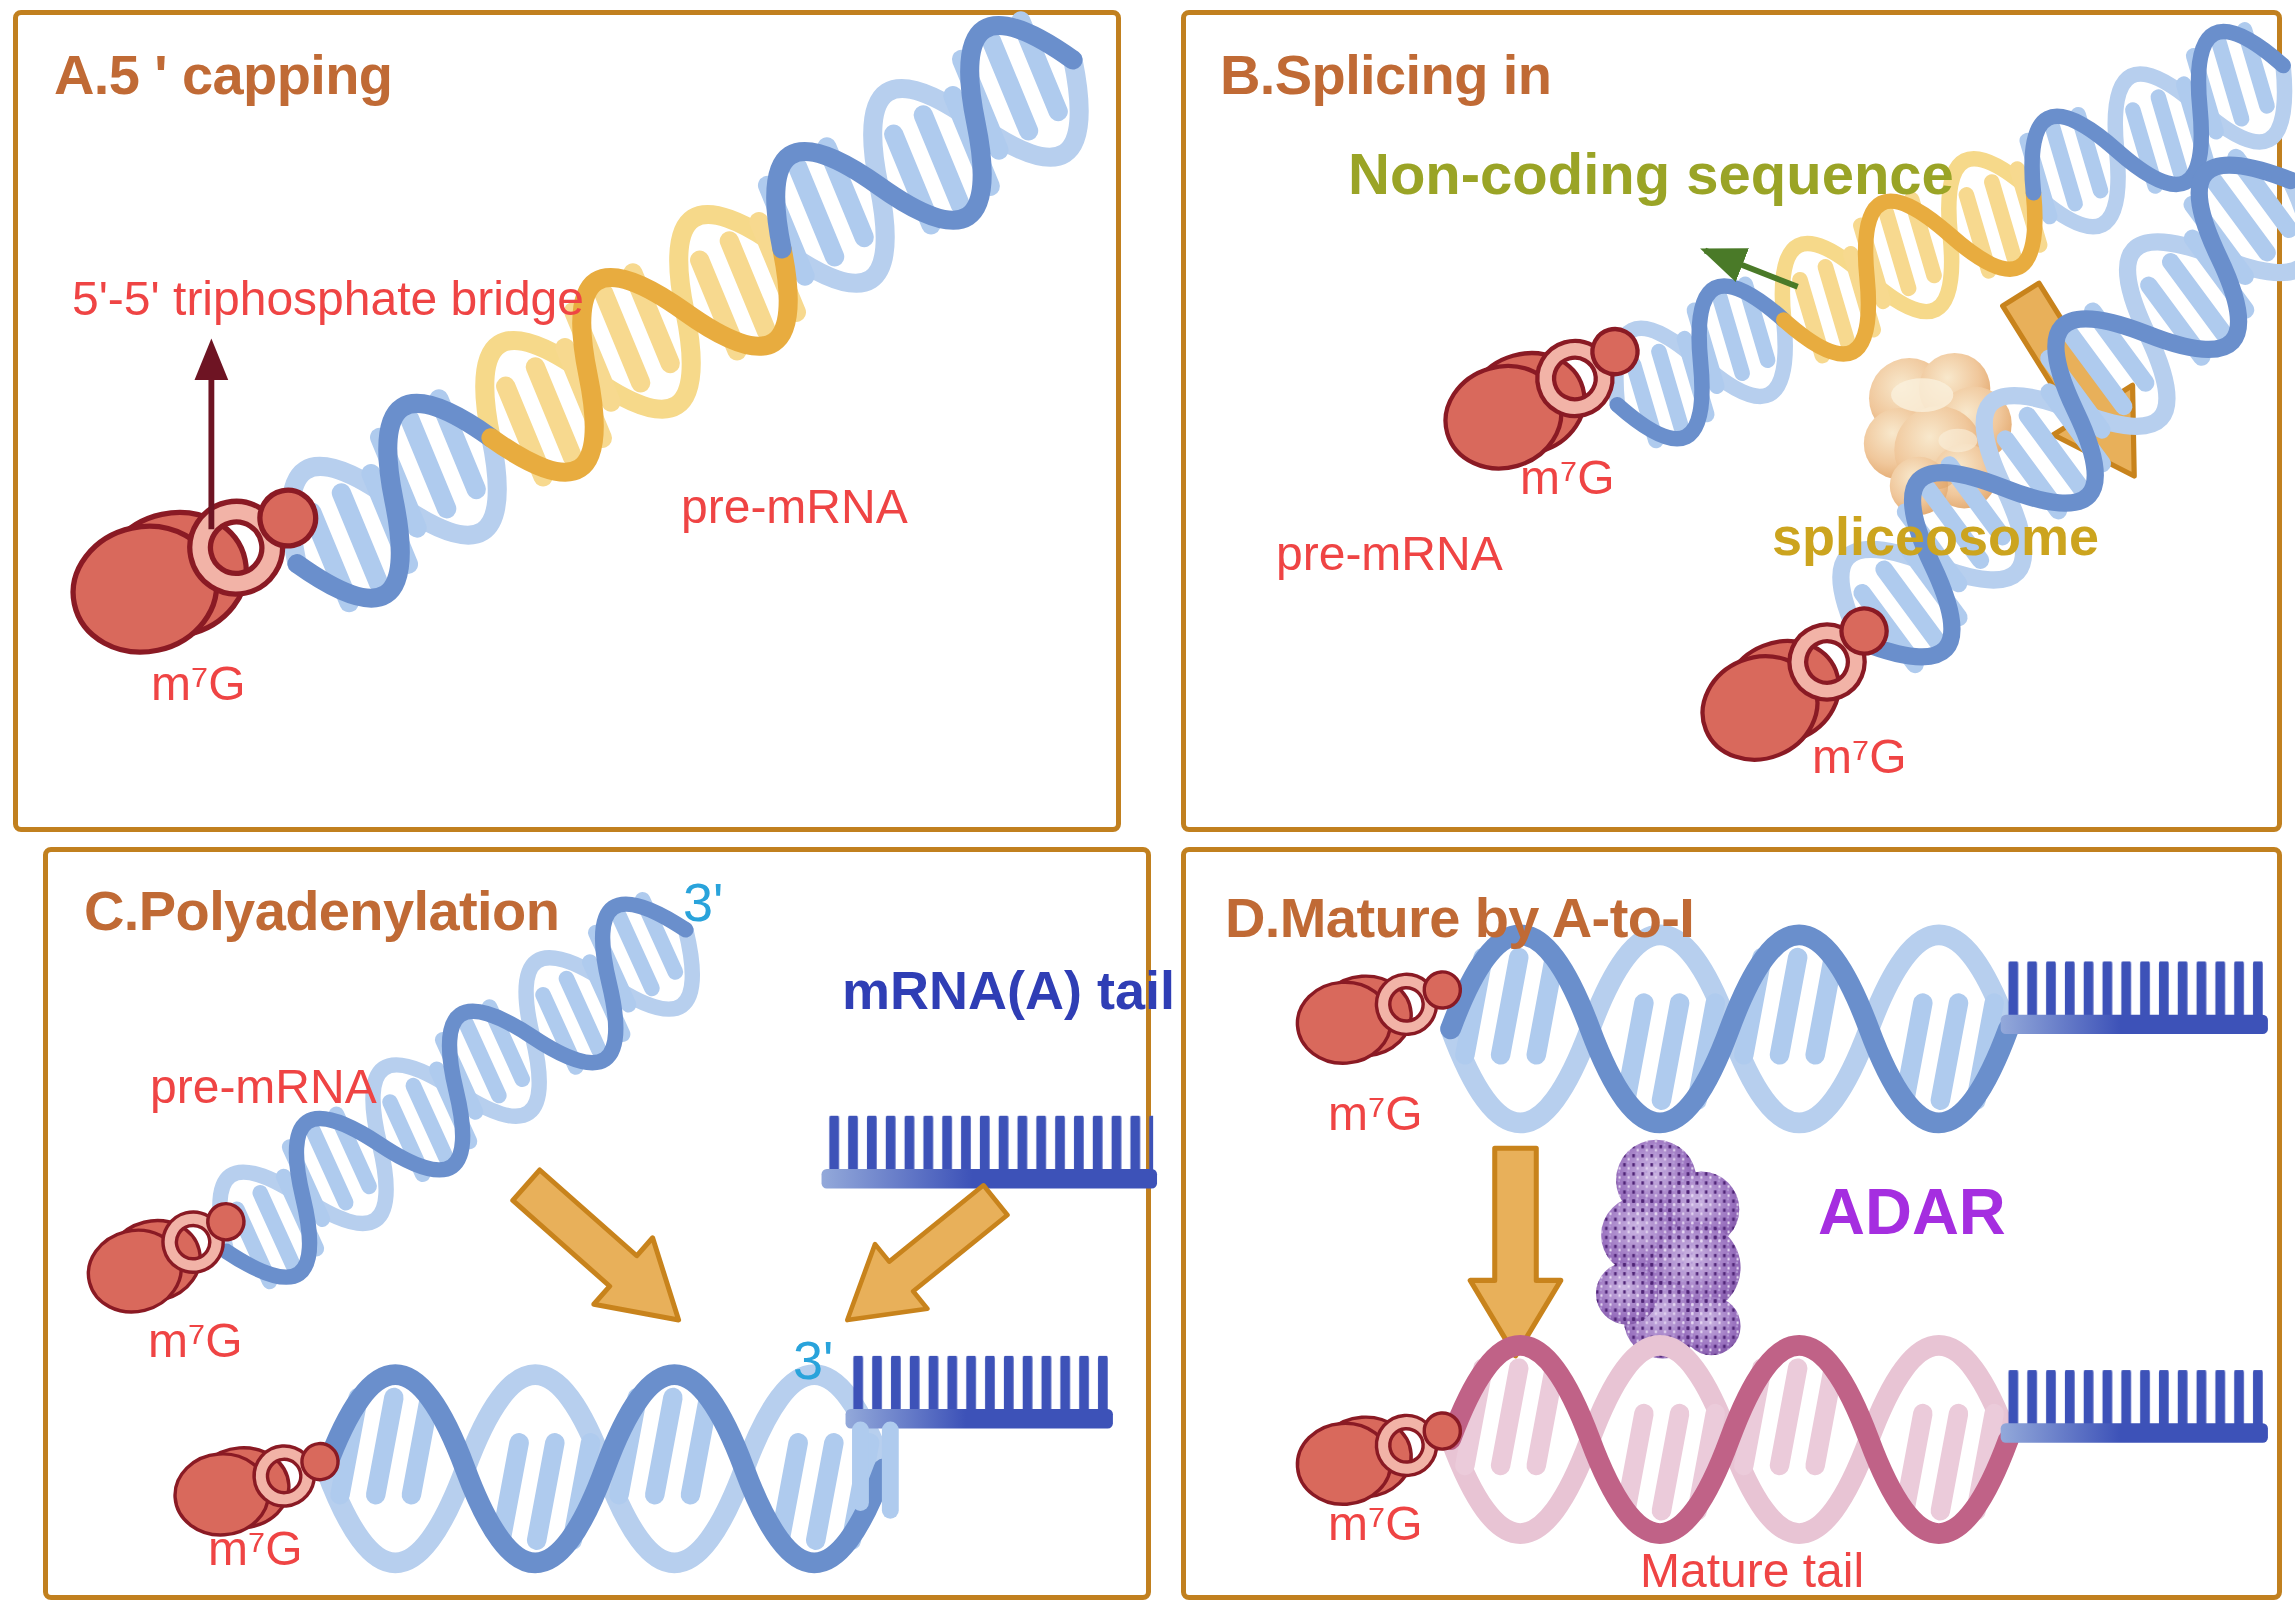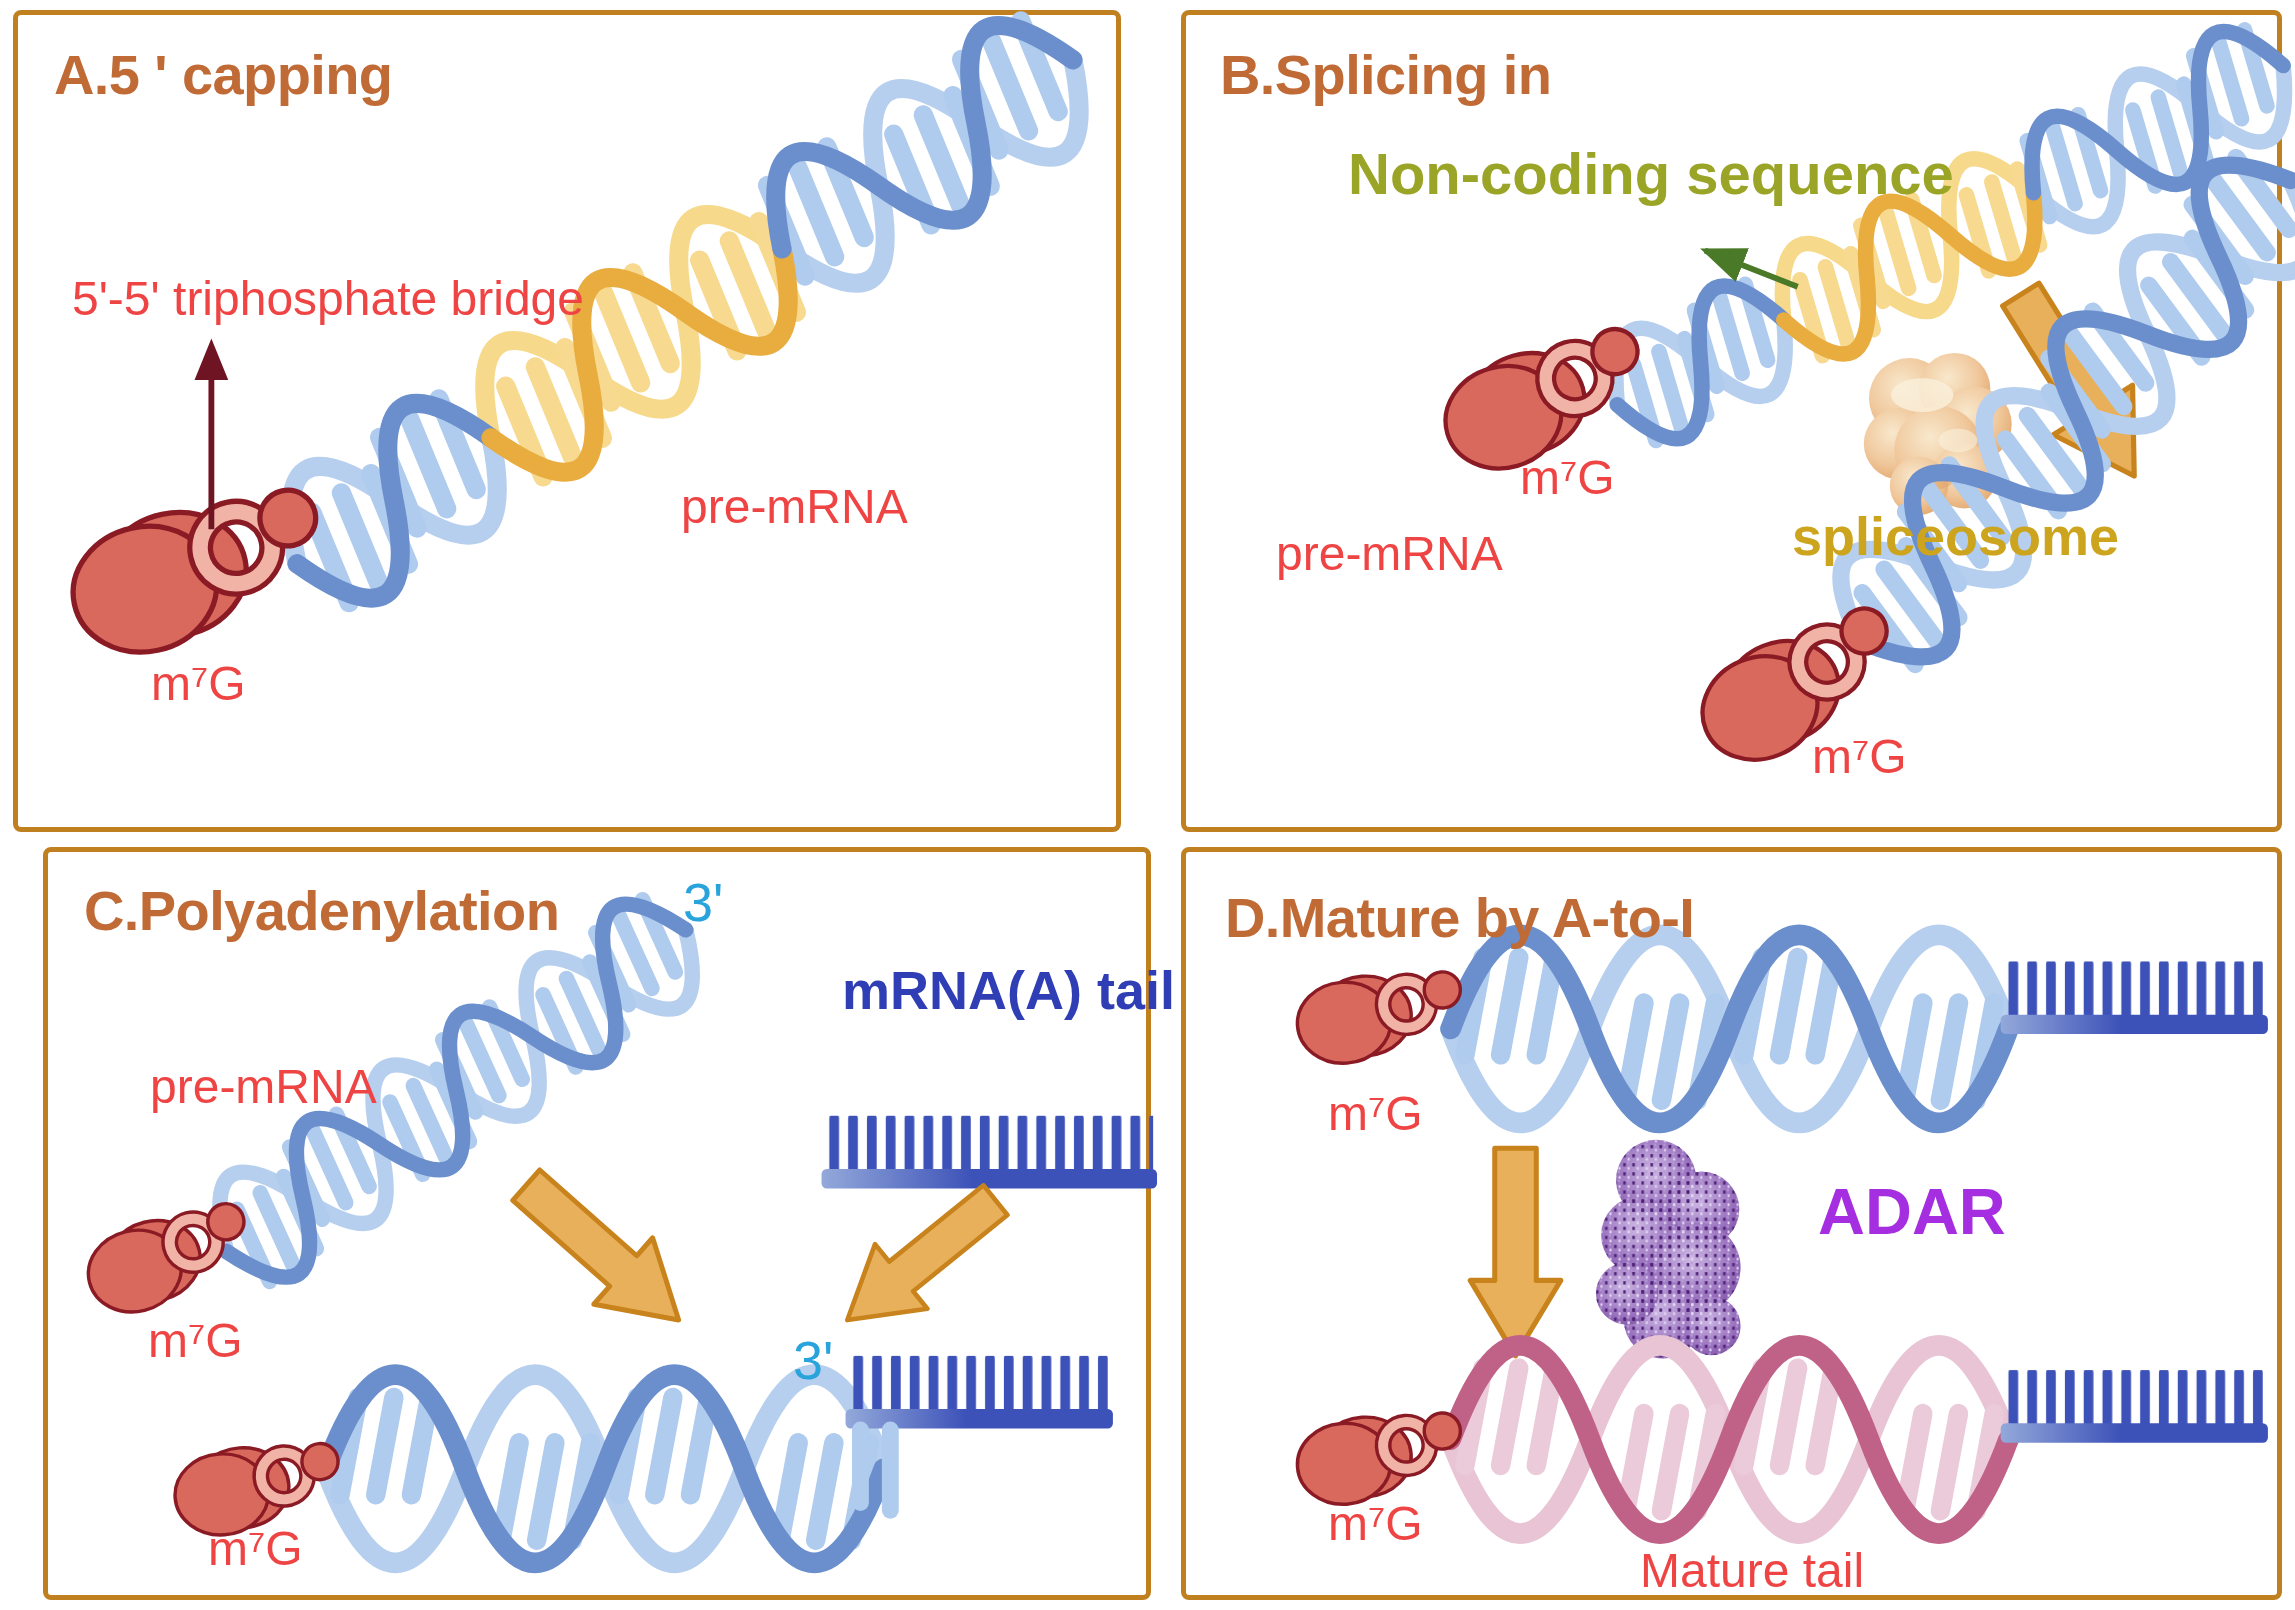--- a/index.html
+++ b/index.html
@@ -180,21 +180,21 @@
         <use href="#bluehelix" transform="translate(1040,965) rotate(-47) scale(0.9)"></use>
       </g>
       <g>
         <use href="#cap" transform="translate(770,1020) scale(0.60) rotate(-22)"></use>
       </g>
     </svg>
     <div class="lbl olive" style="left:162px;top:130px">Non-coding sequence</div>
     <div class="lbl title" style="left:34px;top:32px">B.Splicing in</div>
     <div class="lbl body maroon" style="left:334px;top:439px">m⁷G</div>
     <div class="lbl body maroon" style="left:90px;top:515px">pre-mRNA</div>
-    <div class="lbl gold" style="left:606px;top:494px">spliceosome</div>
+    <div class="lbl gold" style="left:586px;top:494px">spliceosome</div>
     <div class="lbl body maroon" style="left:626px;top:718px">m⁷G</div>
   </section>
 
   <section class="panel" id="panel-c">
     <svg class="art" viewBox="0 0 1692 1144">
       <g>
         <use href="#bluehelix" transform="translate(275,615) rotate(-35) scale(0.8)"></use>
       </g>
       <g>
         <use href="#cap" transform="translate(48,595) scale(0.48) rotate(-14)"></use>

